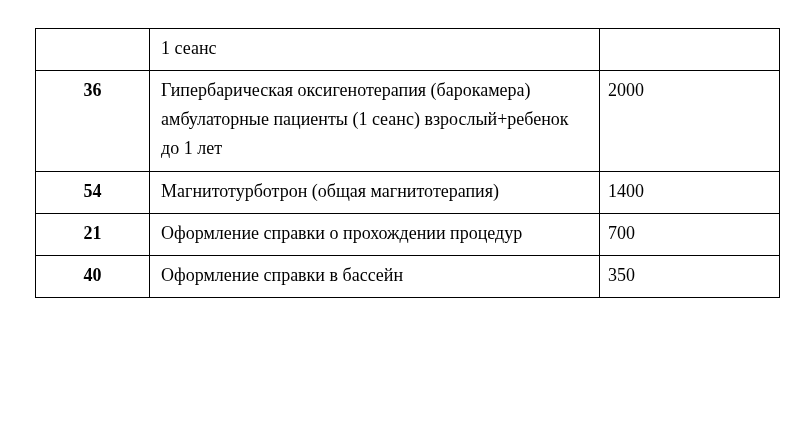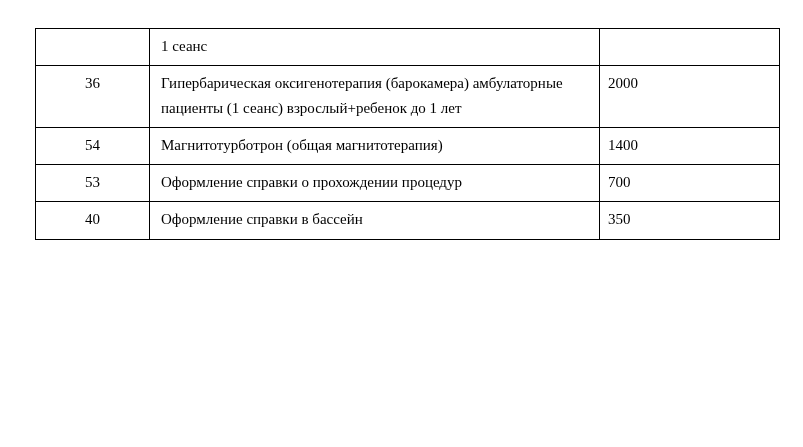--- a/index.html
+++ b/index.html
@@ -24,27 +24,28 @@
     position: absolute;
     left: 35px;
     top: 28px;
     width: 690px;
     border-collapse: collapse;
     table-layout: fixed;
   }
   .price-table td {
     border: 1px solid #000000;
     vertical-align: top;
-    font-size: 15px;
+    font-size: 18px;
     line-height: 1.62;
     padding: 5px 8px 7px 8px;
   }
   .col-num {
     width: 97px;
     text-align: center;
+    font-weight: bold;
   }
   .col-name {
     width: 430px;
     text-align: left;
     padding-left: 11px !important;
   }
   .col-price {
     width: 163px;
   }
 </style>
@@ -63,21 +64,21 @@
         <td class="col-num">36</td>
         <td class="col-name">Гипербарическая оксигенотерапия (барокамера) амбулаторные пациенты (1 сеанс) взрослый+ребенок до 1 лет</td>
         <td class="col-price">2000</td>
       </tr>
       <tr>
         <td class="col-num">54</td>
         <td class="col-name">Магнитотурботрон (общая магнитотерапия)</td>
         <td class="col-price">1400</td>
       </tr>
       <tr>
-        <td class="col-num">53</td>
+        <td class="col-num">21</td>
         <td class="col-name">Оформление справки о прохождении процедур</td>
         <td class="col-price">700</td>
       </tr>
       <tr>
         <td class="col-num">40</td>
         <td class="col-name">Оформление справки в бассейн</td>
         <td class="col-price">350</td>
       </tr>
     </tbody>
   </table>

